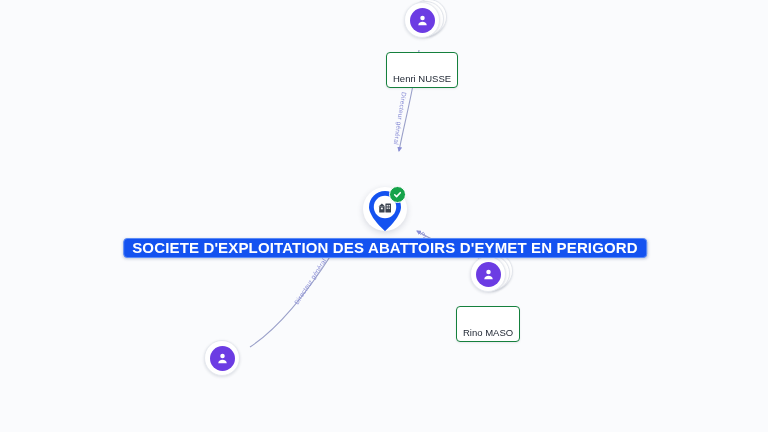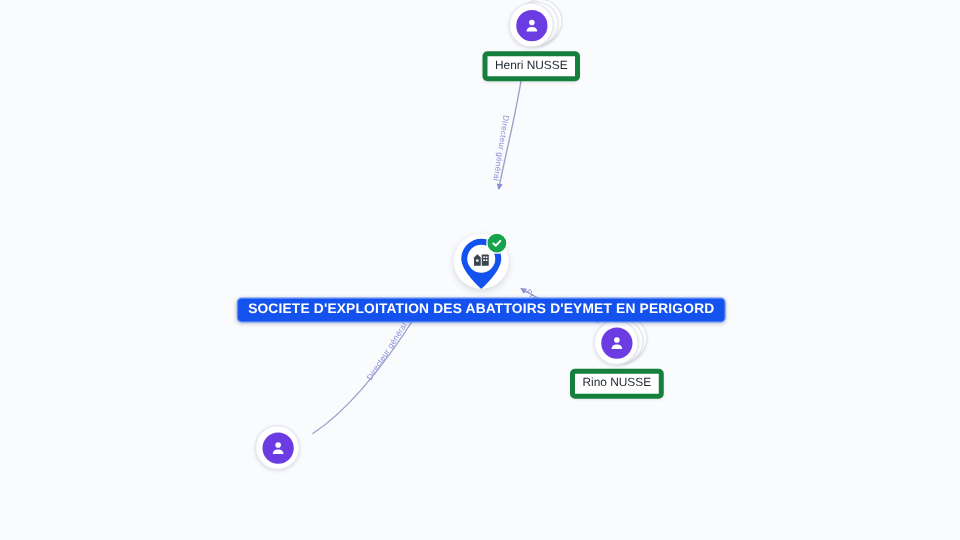--- a/index.html
+++ b/index.html
@@ -69,25 +69,25 @@
     height: 25px;
     border-radius: 50%;
     background: #6c3ce3;
     display: flex;
     align-items: center;
     justify-content: center;
   }
   .avatar-inner svg { display: block; }
 
   .node-label {
-    margin-top: 3px;
-    background: #ffffff;
-    border: 4px solid #15803d;
+    margin-top: 14px;
+    background: #ffffff;
+    border: 1px solid #15803d;
     border-radius: 4px;
-    padding: 2px 6px 3px;
+    padding: 20px 6px 3px;
     font-size: 9.5px;
     line-height: 11px;
     color: #232a36;
     white-space: nowrap;
     box-shadow: 0 1px 2px rgba(30,40,70,0.09);
   }
 
   
   #company-node {
     position: absolute;
@@ -127,21 +127,21 @@
   }
   .company-label {
     position: absolute;
     top: 52px;
     left: 50%;
     transform: translateX(-50%);
     background: #1452f0;
     border: 1px solid #5a8bf7;
     border-radius: 4px;
     color: #ffffff;
-    font-size: 11px;
+    font-size: 15px;
     line-height: 11px;
     font-weight: 600;
     letter-spacing: 0.15px;
     padding: 3px 8px 4px;
     white-space: nowrap;
     box-shadow: 0 1px 3px rgba(20,40,110,0.25);
   }
 
   
   .edge-label {
@@ -201,21 +201,21 @@
       <div class="stack-card c1"></div>
       <div class="avatar-disc">
         <div class="avatar-inner">
           <svg width="15" height="15" viewBox="0 0 24 24" fill="#ffffff">
             <circle cx="12" cy="8" r="3.6"></circle>
             <path d="M5.2 19.4c0-3.7 3.1-5.6 6.8-5.6s6.8 1.9 6.8 5.6z"></path>
           </svg>
         </div>
       </div>
     </div>
-    <div class="node-label">Rino NUSSE</div>
+    <div class="node-label">Rino MASO</div>
   </div>
 
   <div class="node" style="left:204px; top:340px;">
     <div class="avatar-stack">
       <div class="avatar-disc">
         <div class="avatar-inner">
           <svg width="15" height="15" viewBox="0 0 24 24" fill="#ffffff">
             <circle cx="12" cy="8" r="3.6"></circle>
             <path d="M5.2 19.4c0-3.7 3.1-5.6 6.8-5.6s6.8 1.9 6.8 5.6z"></path>
           </svg>

